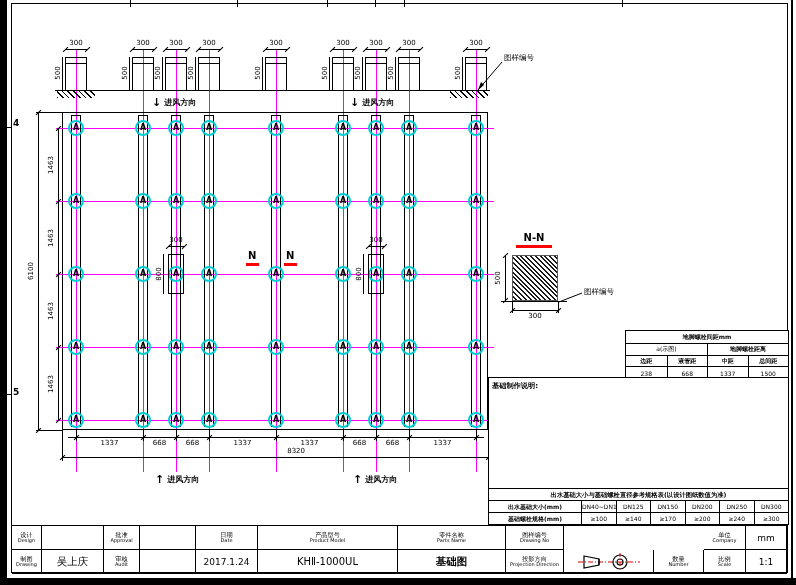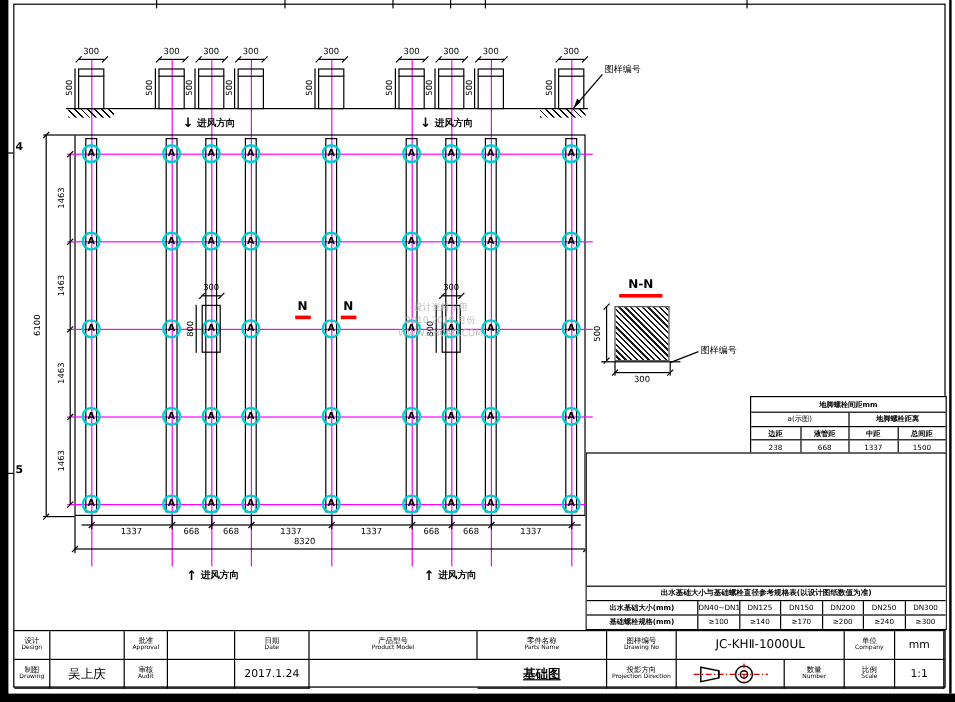--- a/index.html
+++ b/index.html
@@ -270,21 +270,21 @@
       <div class="abs dimtext" style="left: 227.5px; top: 439px; width: 30px; text-align: center;">1337</div>
       <div class="abs dimtext" style="left: 294.5px; top: 439px; width: 30px; text-align: center;">1337</div>
       <div class="abs dimtext" style="left: 344.5px; top: 439px; width: 30px; text-align: center;">668</div>
       <div class="abs dimtext" style="left: 377.5px; top: 439px; width: 30px; text-align: center;">668</div>
       <div class="abs dimtext" style="left: 427.5px; top: 439px; width: 30px; text-align: center;">1337</div>
       <div class="abs hl" style="left: 62px; top: 457px; width: 426px;"></div>
       <div class="abs tick" style="left: 59px; top: 457px;"></div>
       <div class="abs tick" style="left: 485px; top: 457px;"></div>
       <div class="abs vl" style="left: 62px; top: 430px; height: 31px;"></div>
       <div class="abs vl" style="left: 488px; top: 430px; height: 31px;"></div>
-      <div class="abs dimtext" style="left: 245px; top: 447px; width: 60px; text-align: left;">8320</div>
+      <div class="abs dimtext" style="left: 245px; top: 447px; width: 60px; text-align: right;">8320</div>
       <div class="abs box2" style="left: 168px; top: 254px; width: 16px; height: 40px; background: transparent;"></div>
       <div class="abs hl" style="left: 168px; top: 246px; width: 16px;"></div>
       <div class="abs tick" style="left: 165px; top: 246px;"></div>
       <div class="abs tick" style="left: 181px; top: 246px;"></div>
       <div class="abs dimtext" style="left: 161px; top: 236px; width: 30px; text-align: center;">300</div>
       <div class="abs vl" style="left: 163px; top: 254px; height: 40px;"></div>
       <div class="abs dimtext rot" style="left: 144px; top: 270px; width: 30px; text-align: center;">800</div>
       <div class="abs box2" style="left: 368px; top: 254px; width: 16px; height: 40px; background: transparent;"></div>
       <div class="abs hl" style="left: 368px; top: 246px; width: 16px;"></div>
       <div class="abs tick" style="left: 365px; top: 246px;"></div>
@@ -297,25 +297,20 @@
       <div class="abs nmark" style="left: 286px; top: 251px;">N</div>
       <div class="abs redbar" style="left: 284px; top: 263px; width: 13px;"></div>
     </div>
 
   <svg class="abs" style="left:468px;top:52px;" width="40" height="42">
     <line x1="10" y1="38" x2="34" y2="10" stroke="#000" stroke-width="1"></line>
     <polygon points="10,38 16,33 13,30" fill="#000"></polygon>
   </svg>
   <div class="abs dimtext" style="left:504px;top:54px;font-size:7.5px;">图样编号</div>
 
-  <div class="abs wm" style="left:292px;top:250px;width:150px;">
-    <div>设计资料专用</div>
-    <div>2010 2018 月份</div>
-    <div>WWW.ZHCAD.COM</div>
-  </div>
 
   <div class="abs" style="left:511px;top:232px;width:46px;text-align:center;font-weight:bold;font-size:10px;">N-N</div>
   <div class="abs redbar" style="left:516px;top:245px;width:36px;"></div>
   <div class="abs hatchfill" style="left:512px;top:255px;width:46px;height:46px;"></div>
   <div class="abs vl" style="left:505px;top:255px;height:46px;"></div>
   <div class="abs tick" style="left:502px;top:255px;"></div>
   <div class="abs tick" style="left:502px;top:300px;"></div>
   <div class="abs dimtext rot" style="left:483px;top:274px;width:30px;text-align:center;">500</div>
   <div class="abs hl" style="left:501px;top:301px;width:66px;"></div>
   <div class="abs hl" style="left:512px;top:310px;width:46px;"></div>
@@ -345,20 +340,24 @@
     </div>
     <div class="r" style="grid-template-columns:1fr 1fr 1fr 1fr;">
       <div class="c" style="height:12px;">238</div>
       <div class="c" style="height:12px;">668</div>
       <div class="c" style="height:12px;">1337</div>
       <div class="c" style="height:12px;">1500</div>
     </div>
   </div>
 
   <div class="abs notesbox" style="left:488px;top:377px;width:301px;height:148px;">
+    <div style="padding:2px 3px 0 3px;">
+      <div class="note-title">基础制作说明:</div>
+      <div id="notes-list"></div>
+    </div>
     <div class="abs sz-table" style="left:0;bottom:0;width:100%;">
       <div class="sz-h">出水基础大小与基础螺栓直径参考规格表(以设计图纸数值为准)</div>
       <div class="sz-r">
         <div>出水基础大小(mm)</div>
         <div>DN40~DN100</div>
         <div>DN125</div>
         <div>DN150</div>
         <div>DN200</div>
         <div>DN250</div>
         <div>DN300</div>
@@ -396,39 +395,39 @@
       <span class="en">Product Model</span>
     </div>
     <div class="lbl" style="grid-row:1;grid-column:7;">
       <span class="cn">零件名称</span>
       <span class="en">Parts Name</span>
     </div>
     <div class="lbl" style="grid-row:1;grid-column:8;">
       <span class="cn">图样编号</span>
       <span class="en">Drawing No</span>
     </div>
-    <div class="val" style="grid-row:1;grid-column:9 / span 2;font-size:10px;">JC-KHⅡ-1000UL</div>
     <div class="lbl" style="grid-row:1;grid-column:11;">
       <span class="cn">单位</span>
       <span class="en">Company</span>
     </div>
     <div class="val" style="grid-row:1;grid-column:12;">mm</div>
 
     <div class="lbl" style="grid-row:2;grid-column:1;">
       <span class="cn">制图</span>
       <span class="en">Drawing</span>
     </div>
     <div class="val" style="grid-row:2;grid-column:2;font-size:10.5px;">吴上庆</div>
     <div class="lbl" style="grid-row:2;grid-column:3;">
       <span class="cn">审核</span>
       <span class="en">Audit</span>
     </div>
     <div style="grid-row:2;grid-column:4;"></div>
     <div class="val" style="grid-row:2;grid-column:5;">2017.1.24</div>
-    <div class="val-big" style="grid-row:2;grid-column:7;text-decoration:underline;">基础图</div>
+    <div class="val" style="grid-row:2;grid-column:6;font-size:10px;">KHⅡ-1000UL</div>
+    <div class="val-big" style="grid-row:2;grid-column:7;">基础图</div>
     <div class="lbl" style="grid-row:2;grid-column:8;">
       <span class="cn">投影方向</span>
       <span class="en">Projection Direction</span>
     </div>
     <div style="grid-row:2;grid-column:9;">
       <svg width="66" height="20" viewBox="0 0 66 20">
         <line x1="2" y1="10" x2="64" y2="10" stroke="#d00" stroke-width="1" stroke-dasharray="5,2,1,2"></line>
         <path d="M8,4 L23,7 L23,13 L8,16 Z" fill="none" stroke="#000" stroke-width="1.2"></path>
         <line x1="23" y1="7" x2="23" y2="13" stroke="#000" stroke-width="1.2"></line>
         <circle cx="44" cy="10" r="7" fill="none" stroke="#000" stroke-width="1.2"></circle>

